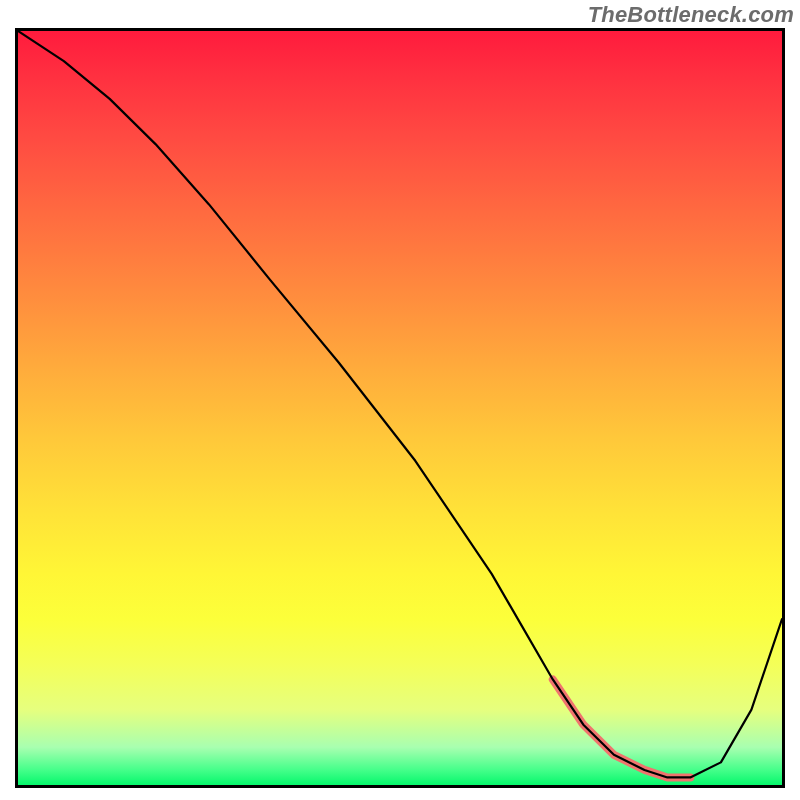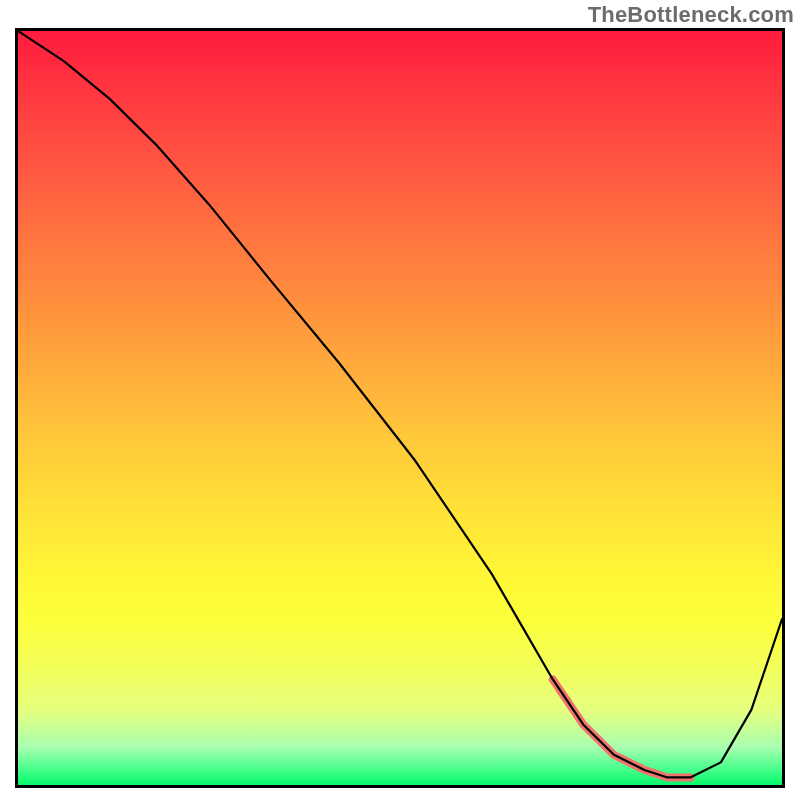--- a/index.html
+++ b/index.html
@@ -8,20 +8,21 @@
     width: 800px;
     height: 800px;
     overflow: hidden;
     font-family: Arial, Helvetica, sans-serif;
     background: #ffffff;
   }
   .canvas {
     position: relative;
     width: 800px;
     height: 652px;
+    font-style: italic;
   }
   .watermark {
     position: absolute;
     top: 2px;
     right: 6px;
     font-size: 22px;
     font-weight: 600;
     color: #6c6c6c;
     letter-spacing: 0.2px;
     z-index: 10;

